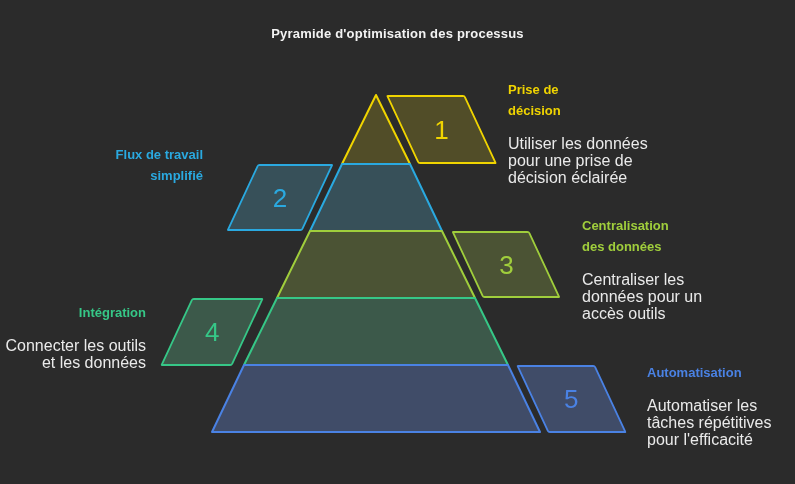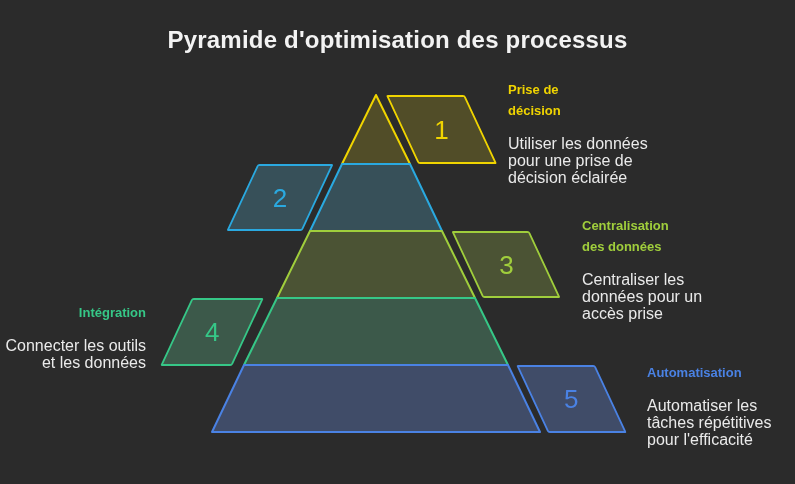--- a/index.html
+++ b/index.html
@@ -9,21 +9,21 @@
     overflow: hidden;
   }
   .stage {
     position: relative;
     width: 795px; height: 484px;
   }
   .title {
     position: absolute;
     left: 0; top: 26px; width: 795px;
     text-align: center;
-    font-size: 24px;
+    font-size: 13px;
     font-weight: bold;
     letter-spacing: 0.2px;
   }
   svg.pyramid { position: absolute; left: 0; top: 0; }
   .band {
     fill: var(--fill);
     stroke: var(--accent);
     stroke-width: 2px;
     stroke-linejoin: round;
   }
@@ -96,28 +96,30 @@
 
   <div class="label-block align-left" style="left:508px; top:79px; width:150px;">
     <div class="heading" style="--accent: #f0d400; --fill: #514d28;">Prise de
 décision</div>
     <div class="desc" style="color: rgb(234, 234, 234);">Utiliser les données
 pour une prise de
 décision éclairée</div>
   </div>
 
   <div class="label-block align-right" style="right:592px; top:144px; width:160px;">
+    <div class="heading" style="--accent: #2aa9e0; --fill: #375059;">Flux de travail
+simplifié</div>
   </div>
 
   <div class="label-block align-left" style="left:582px; top:215px; width:160px;">
     <div class="heading" style="--accent: #a0ce3c; --fill: #4b5334;">Centralisation
 des données</div>
     <div class="desc" style="color: rgb(234, 234, 234);">Centraliser les
 données pour un
-accès prise</div>
+accès outils</div>
   </div>
 
   <div class="label-block align-right" style="right:649px; top:302px; width:150px;">
     <div class="heading" style="--accent: #36c787; --fill: #3c594a;">Intégration</div>
     <div class="desc" style="color: rgb(234, 234, 234);">Connecter les outils
 et les données</div>
   </div>
 
   <div class="label-block align-left" style="left:647px; top:362px; width:150px;">
     <div class="heading" style="--accent: #4a82e4; --fill: #404c68;">Automatisation</div>

